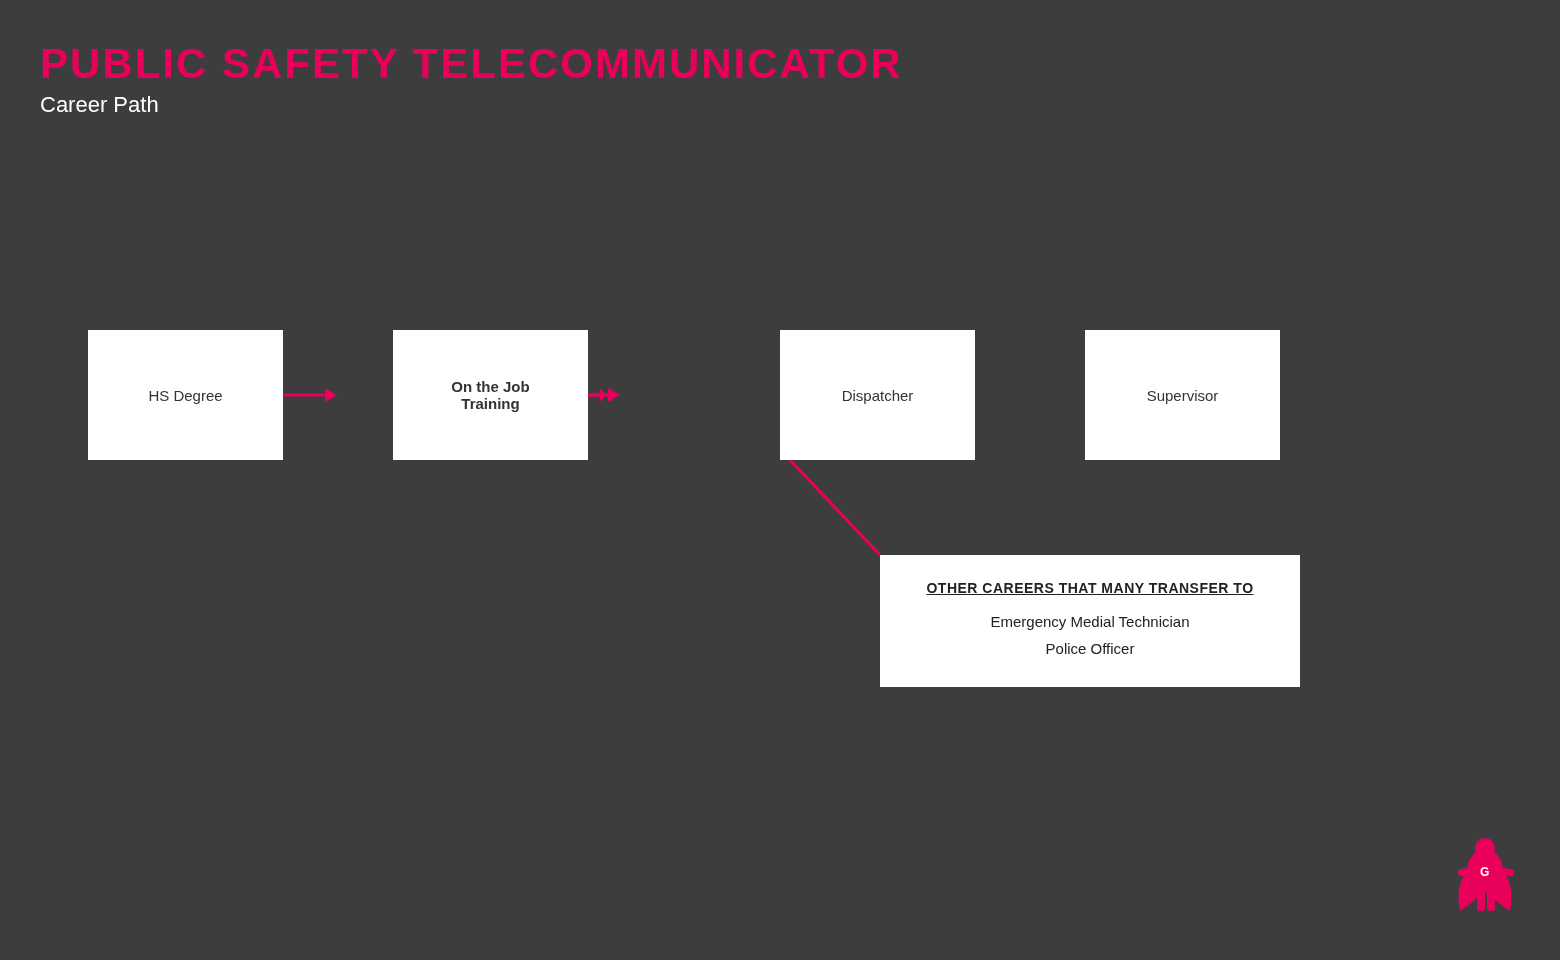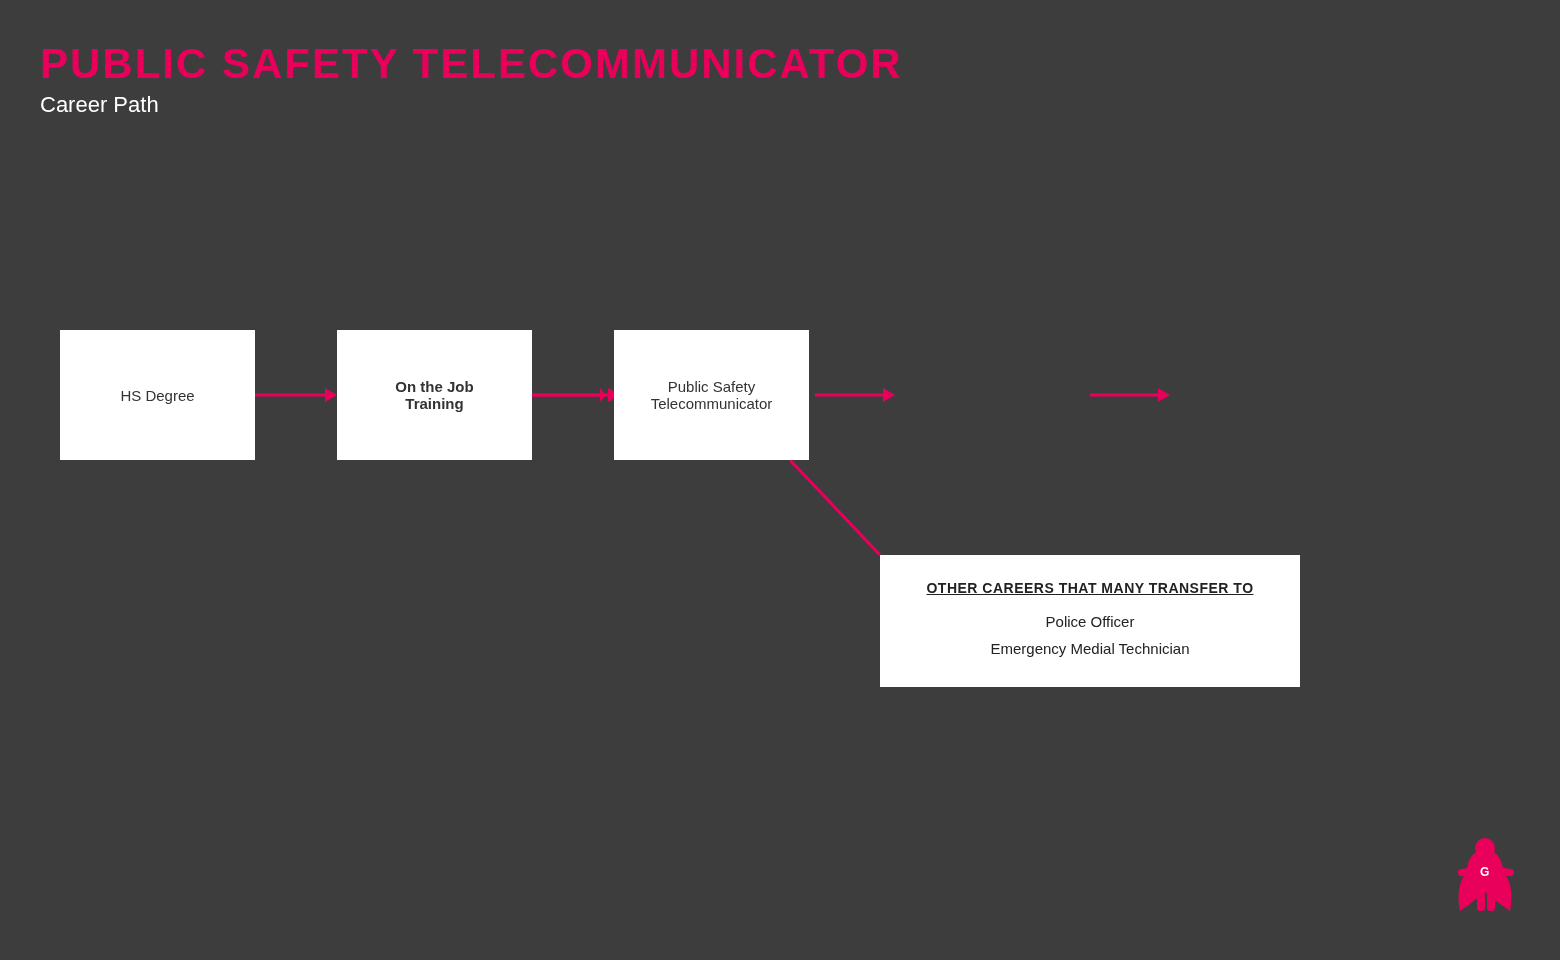--- a/index.html
+++ b/index.html
@@ -34,20 +34,21 @@
       width: 195px;
       height: 130px;
       display: flex;
       align-items: center;
       justify-content: center;
       text-align: center;
       font-size: 15px;
       color: #333;
       font-weight: 500;
       flex-shrink: 0;
+      margin-left: 28px;
     }
     
     .svg-overlay {
       position: absolute;
       top: 0;
       left: 0;
       width: 1560px;
       height: 960px;
       pointer-events: none;
     }
@@ -112,38 +113,40 @@
 
   <div style="width:82px;"></div>
 
   <div class="card">
     <span style="white-space: pre-line; font-weight: bold;">On the Job
 Training</span>
   </div>
 
   <div style="width:82px;"></div>
 
+
+  <div style="width:82px;"></div>
+
   <div class="card">
-    <span style="white-space: pre-line;">Public Safety
-Telecommunicator</span>
+    <span>Dispatcher</span>
   </div>
 
   <div style="width:82px;"></div>
 
-
-  <div style="width:82px;"></div>
-
+  <div class="card">
+    <span>Supervisor</span>
+  </div>
 
 </div>
 
 <div style="position: absolute; top: 555px; left: 880px;">
   <div class="other-careers-card">
     <div class="other-careers-title">OTHER CAREERS THAT MANY TRANSFER TO</div>
+    <div class="other-careers-item">Emergency Medial Technician</div>
     <div class="other-careers-item">Police Officer</div>
-    <div class="other-careers-item">Emergency Medial Technician</div>
   </div>
 </div>
 
 <div class="logo">
   <svg width="70" height="90" viewBox="0 0 70 90">
 
     <ellipse cx="35" cy="35" rx="18" ry="22" fill="#e8005a"></ellipse>
 
     <circle cx="35" cy="12" r="10" fill="#e8005a"></circle>
 

